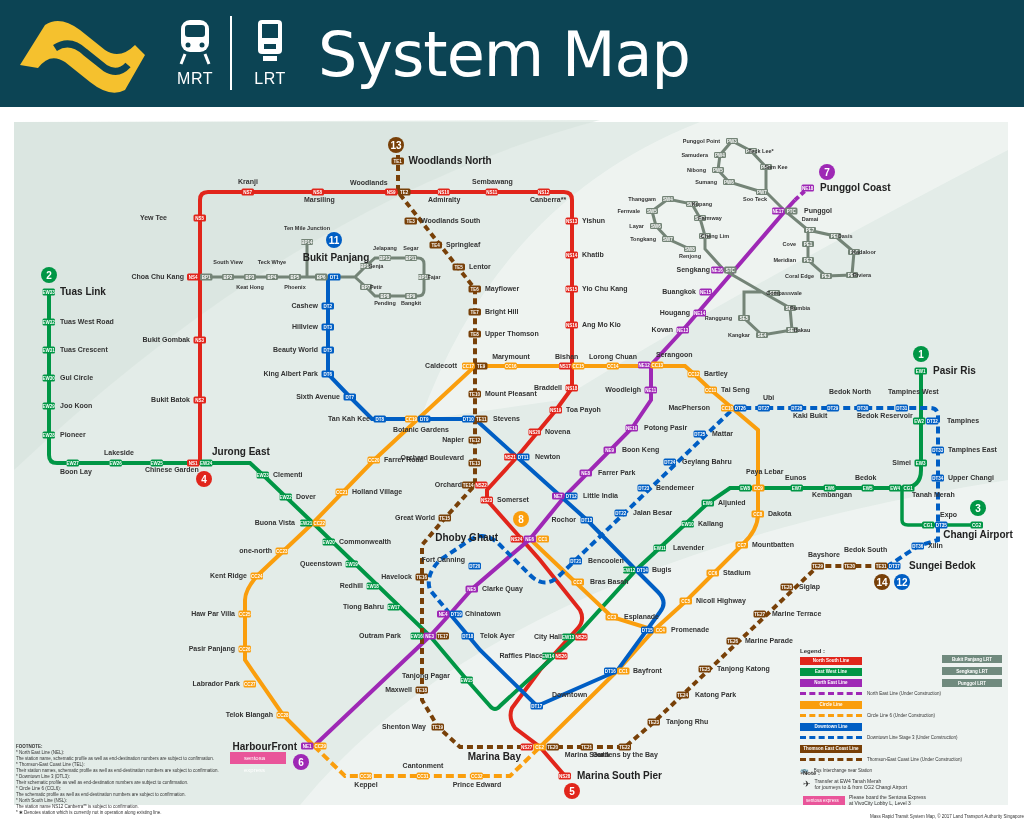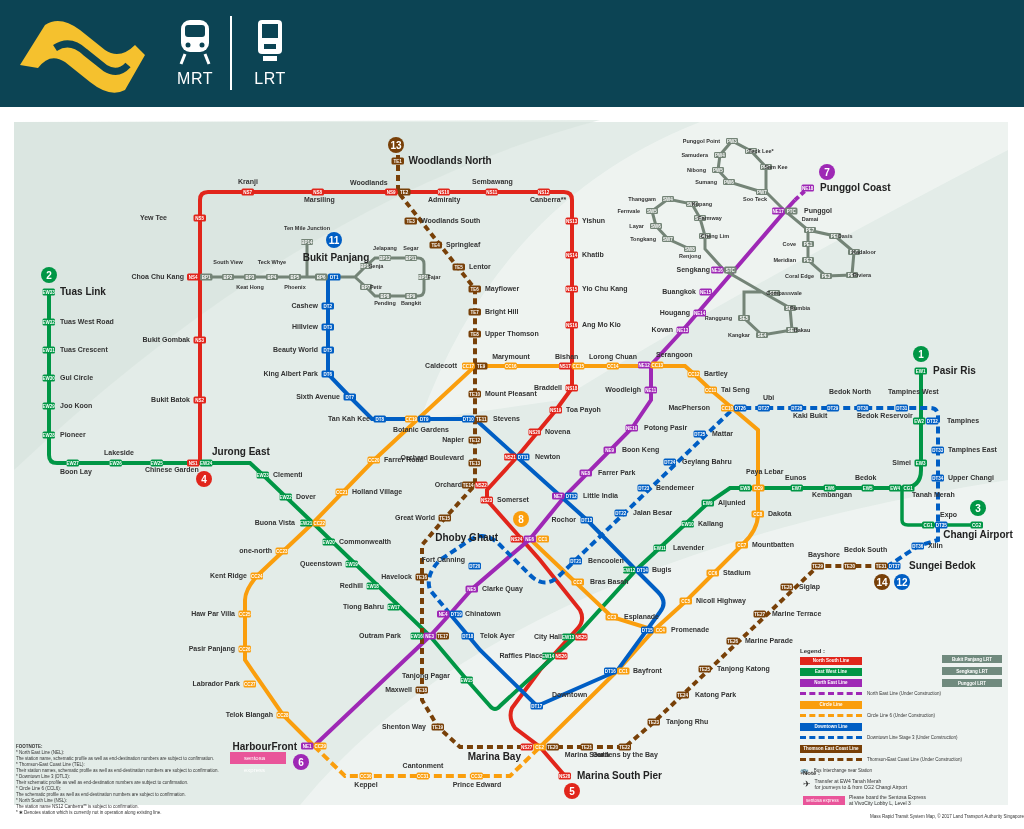--- a/index.html
+++ b/index.html
@@ -48,20 +48,21 @@
   <div class="mode-divider"></div>
   <div class="mode-icon" style="left:250px;">
     <svg width="40" height="48" viewBox="0 0 40 48">
         <rect x="8" y="2" width="24" height="34" rx="4" fill="#fff"></rect>
         <rect x="12" y="6" width="16" height="14" fill="#0c4454"></rect>
         <rect x="14" y="26" width="12" height="5" fill="#0c4454"></rect>
         <rect x="13" y="38" width="14" height="5" fill="#fff"></rect>
       </svg>
     <div class="mode-label">LRT</div>
   </div>
+  <div class="title">System Map</div>
 </div>
 
 <div class="map-frame"></div>
 
 <svg class="map" id="map-svg" viewBox="0 0 1024 829">
 
   <path d="M14 470 Q300 200 600 120 L14 122 Z" fill="#d5e2dc" opacity="0.6"></path>
   <path d="M300 805 Q500 560 1008 480 L1008 805 Z" fill="#f0f5f2" opacity="0.8"></path>
   <path d="M560 400 Q720 300 1008 150 L1008 122 L700 122 Q500 200 420 420 Z" fill="#f2f6f4" opacity="0.7"></path>
 

